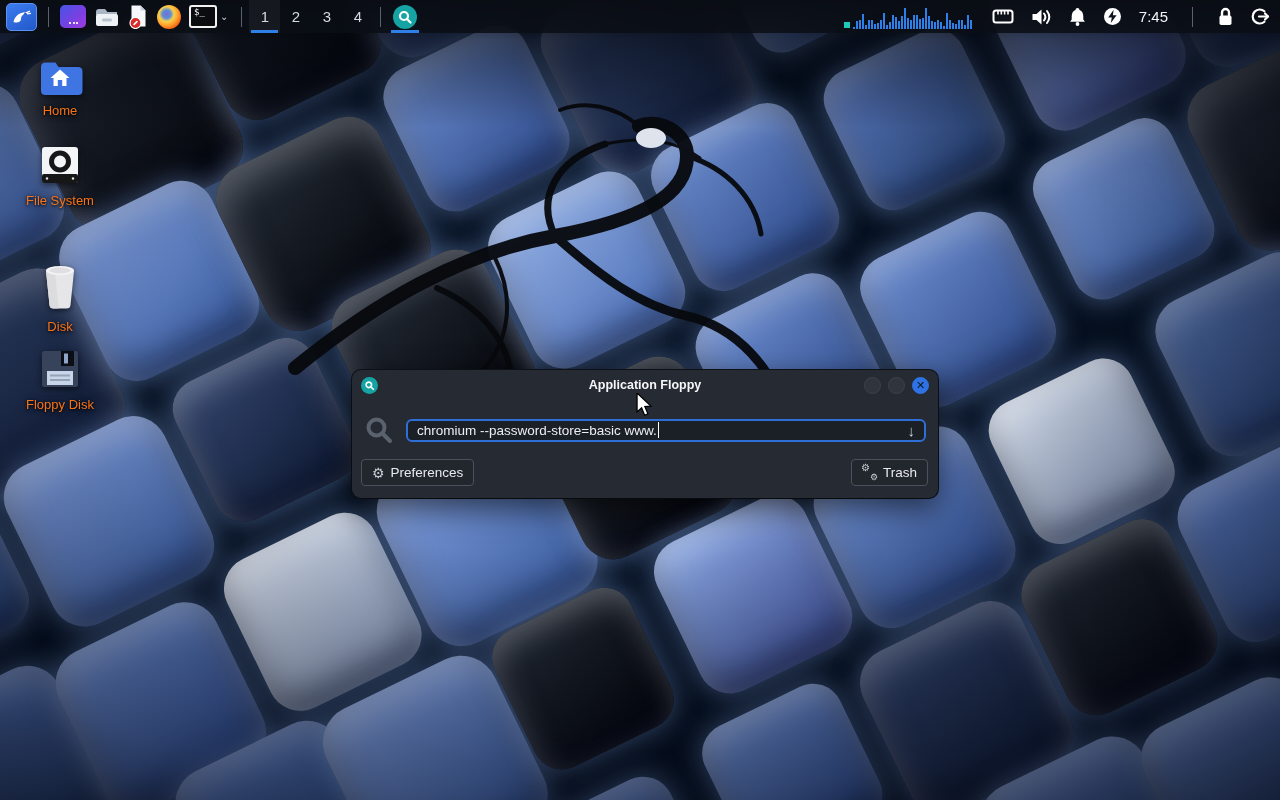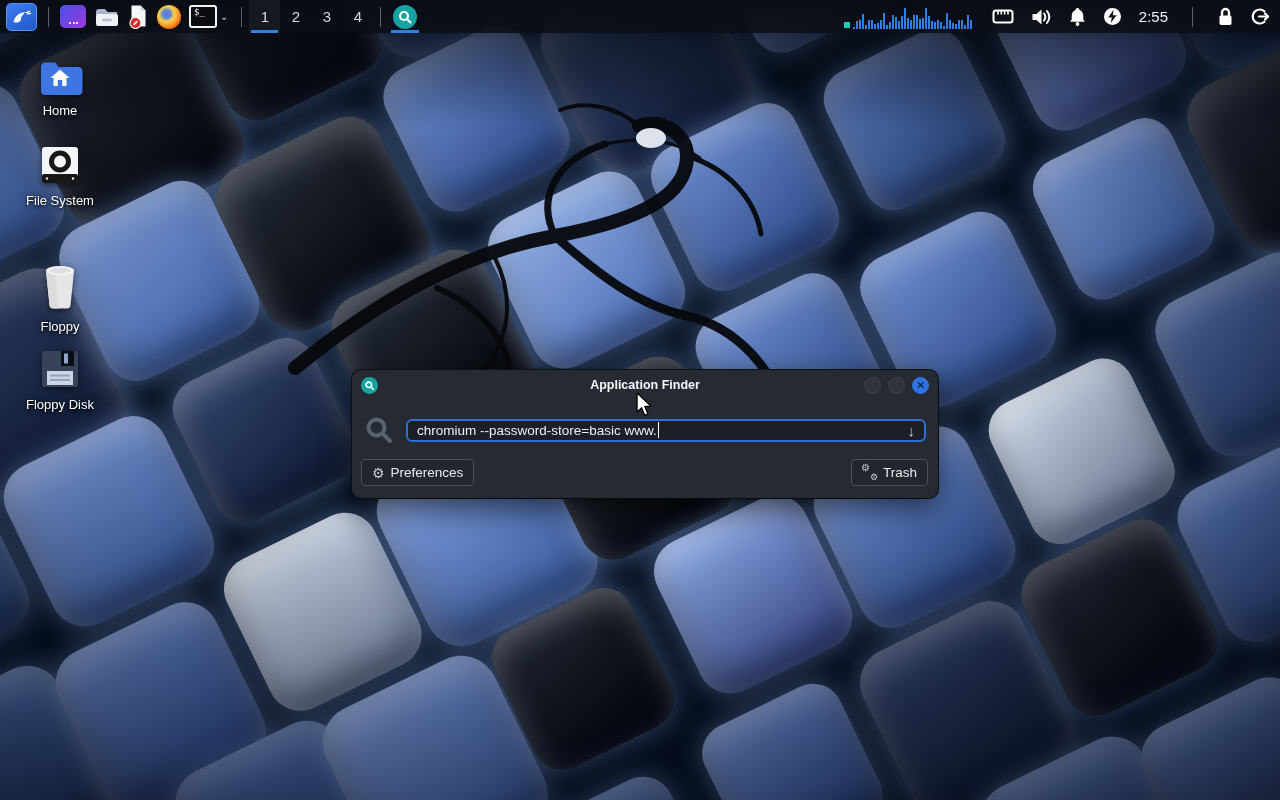--- a/index.html
+++ b/index.html
@@ -46,21 +46,21 @@
   .teal-circle.small { width:17px; height:17px; }
   #panel-right { margin-left:auto; display:flex; align-items:center; gap:17px; padding-right:10px; height:100%; }
   .tray-ico { display:flex; align-items:center; justify-content:center; }
   #monitor { position:relative; width:132px; height:26px; }
   #monitor .bar { position:absolute; bottom:1px; width:2px; background:#2f7fe8; }
   #monitor .teal-block { position:absolute; left:1px; bottom:2px; width:6px; height:6px; background:#1ec9b7; }
   #clock { color:#f2f4f7; font-size:15px; }
 
   
   .desk-icon { position:absolute; width:104px; left:8px; display:flex; flex-direction:column; align-items:center; gap:7px; }
-  .desk-label { color:#ffffff; font-size:13px; text-shadow:0 1px 3px rgba(0,0,0,0.95), 0 0 6px rgba(0,0,0,0.6); }
+  .desk-label { color:#f97316; font-size:13px; text-shadow:0 1px 3px rgba(0,0,0,0.95), 0 0 6px rgba(0,0,0,0.6); }
   .dicon-art { filter:drop-shadow(0 2px 3px rgba(0,0,0,0.55)); }
 
   
   #finder { position:absolute; left:352px; top:370px; width:586px; height:128px;
     background:#262a32; border-radius:9px; box-shadow:0 10px 30px rgba(0,0,0,0.6), 0 0 0 1px #10131a;
     z-index:30; }
   #finder .titlebar { height:30px; display:flex; align-items:center; padding:0 9px; position:relative; }
   #finder .title { position:absolute; left:0; right:0; text-align:center; color:#f4f6f8;
     font-size:12.5px; font-weight:700; pointer-events:none; }
   .winbtns { margin-left:auto; display:flex; gap:7px; z-index:2; }
@@ -272,21 +272,21 @@
         <path d="M8.5 1 a2 2 0 0 1 2 2 c2.8 1 3.8 3.8 3.8 6.5 v3 l1.6 2.2 H1.1 l1.6-2.2 v-3 C2.7 6.8 3.7 4 6.5 3 a2 2 0 0 1 2-2 z" fill="#fff"></path>
         <circle cx="8.5" cy="17" r="1.9" fill="#fff"></circle>
       </svg>
     </span>
     <span class="tray-ico">
       <svg width="19" height="19" viewBox="0 0 19 19">
         <circle cx="9.5" cy="9.5" r="8.5" fill="#fff"></circle>
         <polygon points="10.6,2.8 5.2,10.4 8.8,10.4 7.8,16 13.6,8.2 9.9,8.2" fill="#11151c"></polygon>
       </svg>
     </span>
-    <span id="clock">2:55</span>
+    <span id="clock">7:45</span>
     <div class="psep"></div>
     <span class="tray-ico">
       <svg width="17" height="19" viewBox="0 0 17 19">
         <path d="M5 9 V5.5 a3.5 3.5 0 0 1 7 0 V9" fill="none" stroke="#fff" stroke-width="2.4"></path>
         <rect x="2.5" y="8.5" width="12" height="9.5" rx="1.8" fill="#fff"></rect>
       </svg>
     </span>
     <span class="tray-ico">
       <svg width="19" height="19" viewBox="0 0 19 19">
         <path d="M13.4 4.3 A7 7 0 1 0 13.4 14.7" fill="none" stroke="#fff" stroke-width="2.2" stroke-linecap="round"></path>
@@ -317,21 +317,21 @@
   <span class="desk-label">File System</span>
 </div>
 
 <div class="desk-icon" style="top:262px;">
   <svg class="dicon-art" width="46" height="50" viewBox="0 0 46 50">
     <path d="M9 9 L12.5 43 q0.3 3.5 4 3.5 h13 q3.7 0 4-3.5 L37 9 z" fill="#e6e6e9"></path>
     <path d="M9 9 L12.5 43 q0.3 3.5 4 3.5 h5 L18 9 z" fill="#dcdcdf"></path>
     <ellipse cx="23" cy="8.5" rx="14" ry="4.5" fill="#f4f4f6"></ellipse>
     <ellipse cx="23" cy="8.5" rx="10.5" ry="3" fill="#dfdfe3"></ellipse>
   </svg>
-  <span class="desk-label">Floppy</span>
+  <span class="desk-label">Disk</span>
 </div>
 
 <div class="desk-icon" style="top:348px;">
   <svg class="dicon-art" width="42" height="42" viewBox="0 0 42 42">
     <rect x="3" y="3" width="36" height="36" rx="2.5" fill="#36435a"></rect>
     <rect x="22" y="3" width="13" height="15" fill="#0b0e14"></rect>
     <rect x="25" y="5.5" width="4" height="10" fill="#8fa6c8"></rect>
     <rect x="8" y="23" width="26" height="14" fill="#c8d5e8"></rect>
     <rect x="11" y="26.5" width="20" height="2" fill="#94a3b8"></rect>
     <rect x="11" y="31" width="20" height="2" fill="#94a3b8"></rect>
@@ -340,21 +340,21 @@
 </div>
 
 <div id="finder">
   <div class="titlebar">
     <div class="teal-circle small">
       <svg width="11" height="11" viewBox="0 0 16 16">
         <circle cx="7" cy="7" r="4" fill="none" stroke="#fff" stroke-width="2.4"></circle>
         <line x1="10" y1="10" x2="13.5" y2="13.5" stroke="#fff" stroke-width="2.4" stroke-linecap="round"></line>
       </svg>
     </div>
-    <span class="title">Application Finder</span>
+    <span class="title">Application Floppy</span>
     <div class="winbtns">
       <span class="wbtn"></span>
       <span class="wbtn"></span>
       <span class="wbtn close">✕</span>
     </div>
   </div>
 
   <div class="searchrow">
     <svg width="30" height="30" viewBox="0 0 30 30">
       <circle cx="12.5" cy="12.5" r="8" fill="none" stroke="#5a626e" stroke-width="4"></circle>

